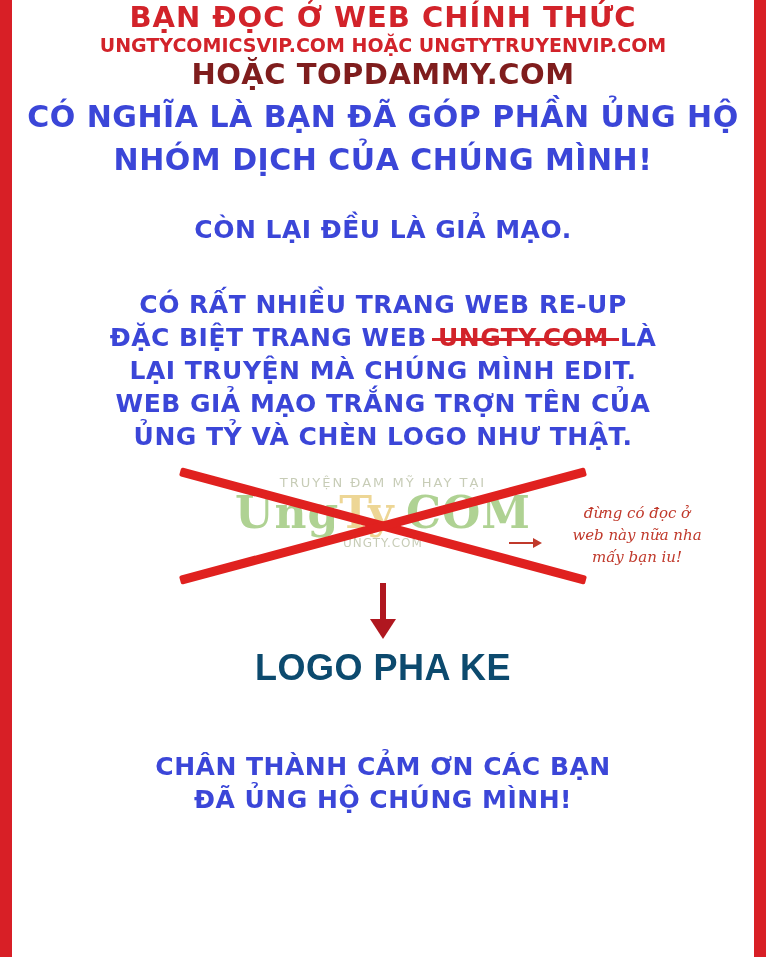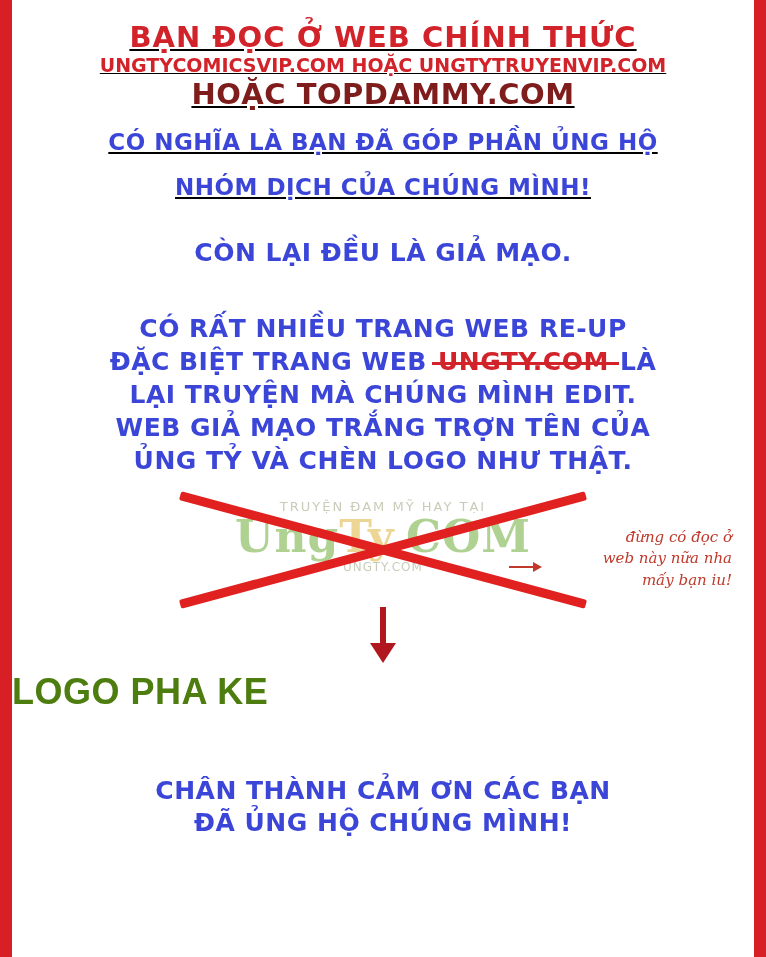--- a/index.html
+++ b/index.html
@@ -42,41 +42,39 @@
   .block {
     text-align: center;
     font-weight: bold;
     font-variant: small-caps;
     letter-spacing: 0.5px;
     line-height: 1.18;
   }
 
   
   .hdr {
-    padding-top: 20px;
-    text-decoration: underline;
   }
   .hdr .l1 {
     color: #d2232a;
     font-size: 29px;
     letter-spacing: 1px;
   }
   .hdr .l2 {
     color: #d2232a;
     font-size: 19px;
     letter-spacing: 0px;
   }
   .hdr .l3 {
     color: #7f1d1d;
     font-size: 29px;
   }
   .hdr .l4, .hdr .l5 {
     color: #3b46d8;
-    font-size: 23px;
-    margin-top: 18px;
+    font-size: 30px;
+    margin-top: 8px;
   }
 
   .sect2 {
     margin-top: 36px;
     color: #3b46d8;
     font-size: 25px;
     line-height: 1.3;
   }
 
   .sect3 {
@@ -161,21 +159,21 @@
   .note {
     position: absolute;
     left: 530px;
     top: 28px;
     width: 190px;
     color: #c0392b;
     font-size: 15px;
     line-height: 1.45;
     font-family: "DejaVu Serif", serif;
     font-style: italic;
-    text-align: right;
+    text-align: center;
   }
   .note-arrow {
     position: absolute;
     left: 497px;
     top: 62px;
     width: 34px;
     height: 12px;
   }
   .note-arrow .shaft {
     position: absolute;
@@ -213,22 +211,22 @@
     border-top: 20px solid #b0171f;
     border-left: 13px solid transparent;
     border-right: 13px solid transparent;
   }
 
   .logo-caption {
     position: absolute;
     left: 0;
     right: 0;
     top: 172px;
-    text-align: left;
-    color: #4d7c0f;
+    text-align: center;
+    color: #0c4a6e;
     font-size: 36px;
     font-weight: bold;
     letter-spacing: 0.5px;
     font-family: "Liberation Sans", sans-serif;
   }
 
   .thanks {
     margin-top: 46px;
     color: #3b46d8;
     font-size: 25px;

